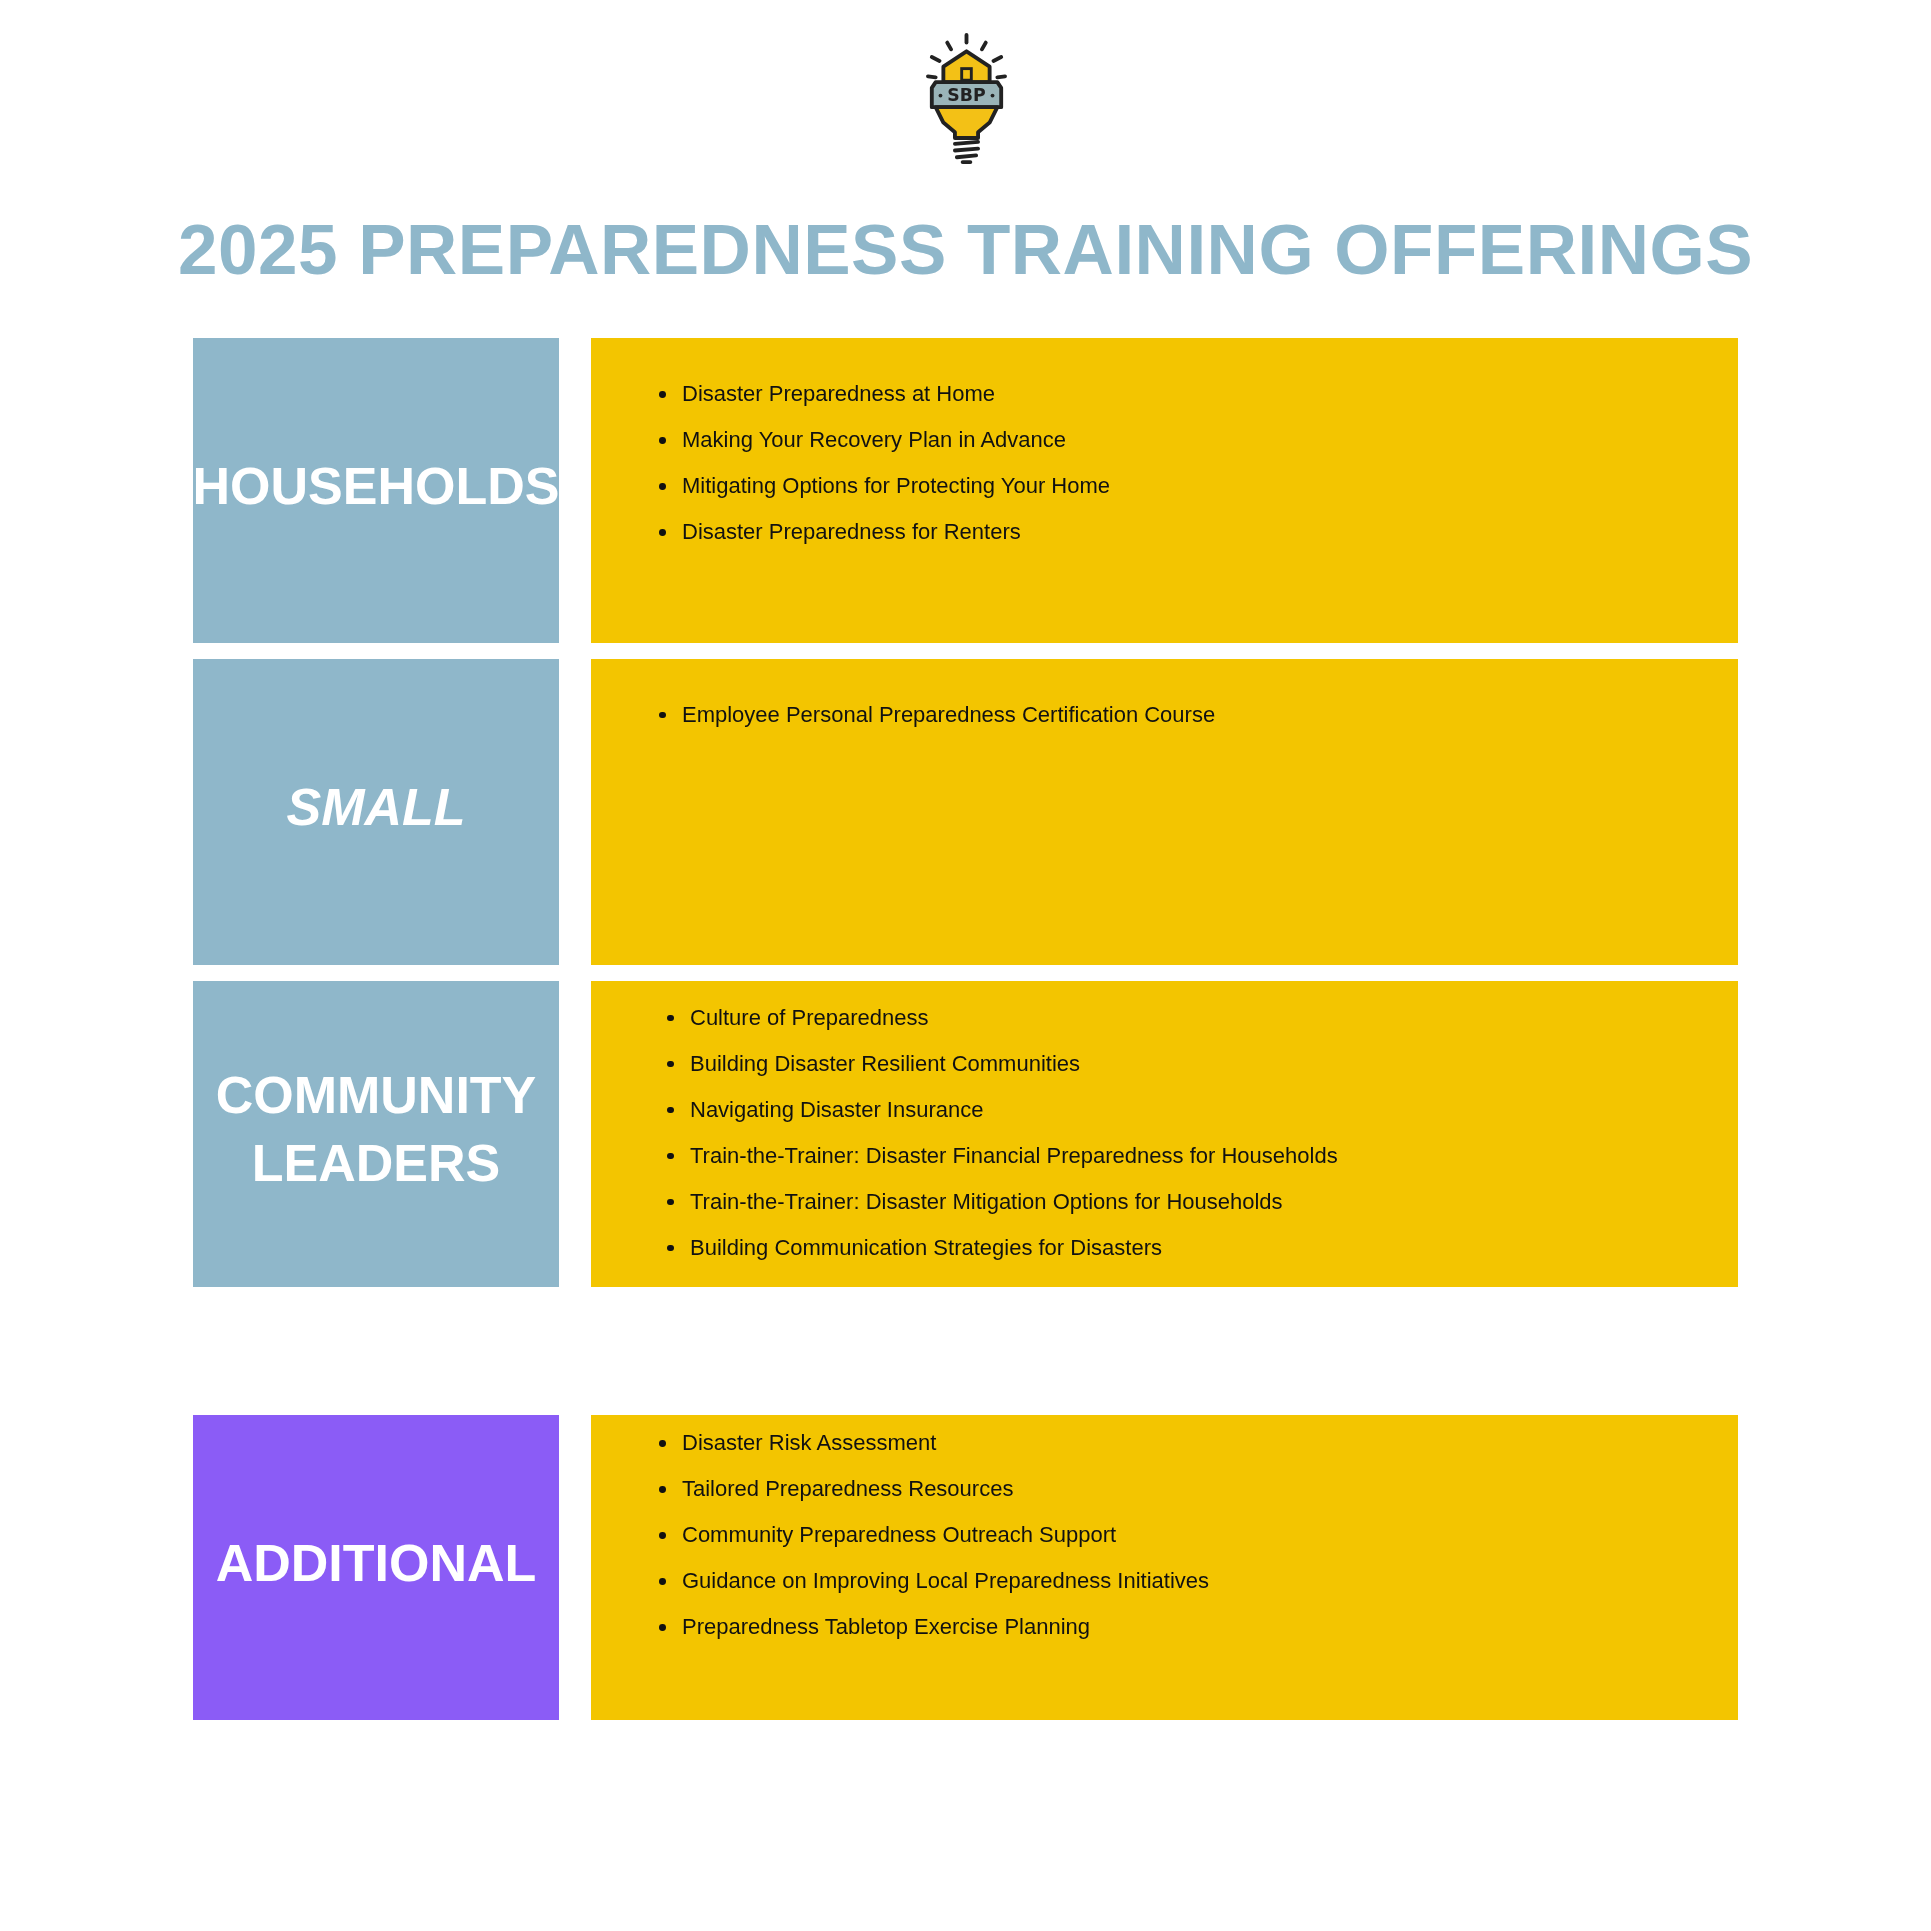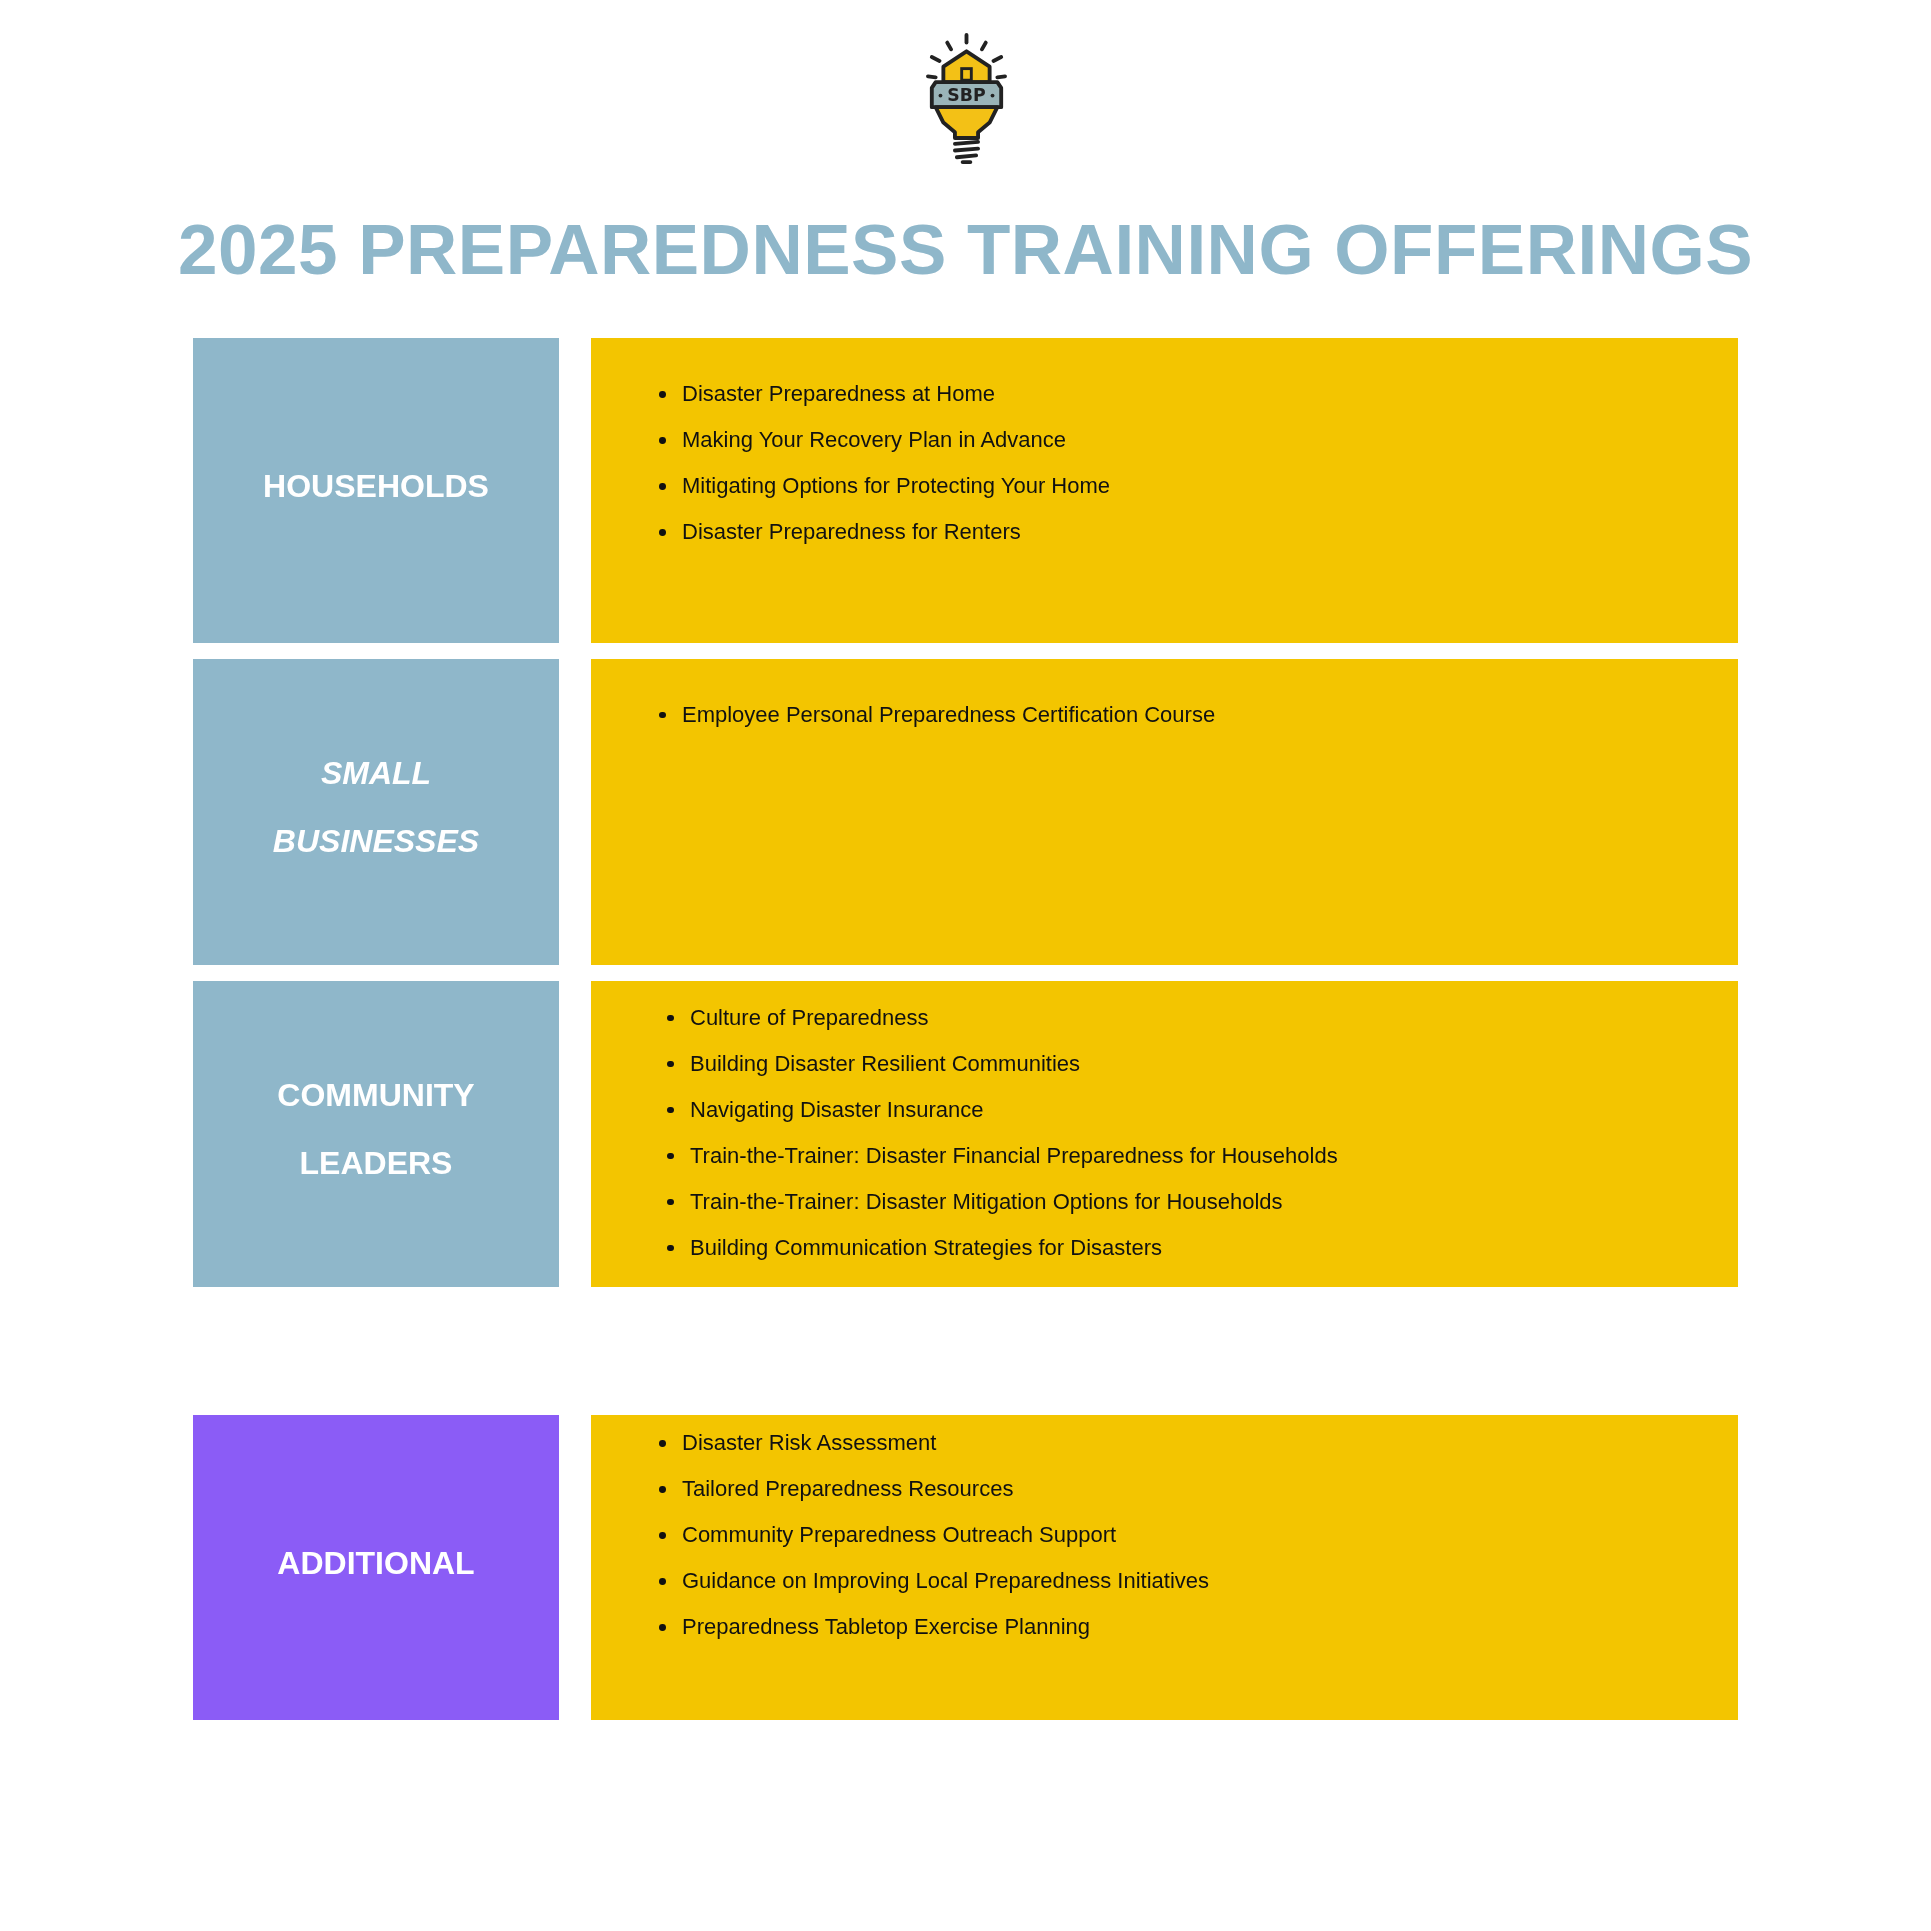--- a/index.html
+++ b/index.html
@@ -4,21 +4,21 @@
 <style>
   html, body { margin:0; padding:0; background:#ffffff; }
   body { width:1931px; height:1931px; position:relative; overflow:hidden;
          font-family:"Liberation Sans", sans-serif; }
   .logo { position:absolute; left:922px; top:32px; width:89px; height:133px; }
   .title { position:absolute; left:0; width:1931px; top:210px; text-align:center;
            font-family:"Liberation Sans", sans-serif; font-weight:bold; font-size:71px;
            line-height:79px; letter-spacing:0.5px; white-space:nowrap; }
   .cat { position:absolute; left:193px; width:366px; display:flex; align-items:center;
          justify-content:center; text-align:center; color:#ffffff; font-weight:bold;
-         font-size:32px; line-height:68px; padding-bottom:9.7px; box-sizing:border-box; }
+         font-size:52px; line-height:68px; padding-bottom:9.7px; box-sizing:border-box; }
   .list { position:absolute; left:591px; width:1147px; box-sizing:border-box; margin:0;
           list-style:none; color:#111111; font-size:22px; }
   .list li { position:relative; padding-left:51px; white-space:nowrap; }
   .list li .dot { position:absolute; left:28px; top:50%; width:6.8px; height:6.8px; margin-top:-2.9px;
                   border-radius:50%; background:#111111; }
   .list.indent li { padding-left:59px; }
   .list.indent li .dot { left:36px; }
 </style>
 </head>
 <body>
@@ -60,21 +60,20 @@
 <ul class="list" style="top:338px;height:305px;background:#f3c500;padding-top:33px;line-height:46px;">
   <li><span class="dot"></span><span>Disaster Preparedness at Home</span></li>
   <li><span class="dot"></span><span>Making Your Recovery Plan in Advance</span></li>
   <li><span class="dot"></span><span>Mitigating Options for Protecting Your Home</span></li>
   <li><span class="dot"></span><span>Disaster Preparedness for Renters</span></li>
 </ul>
 
 <div class="cat" style="top:659px;height:306px;background:#8fb7ca;font-style:italic;">
   <div>
     <div>SMALL</div>
-    <div>BUSINESSES</div>
   </div>
 </div>
 <ul class="list" style="top:659px;height:306px;background:#f3c500;padding-top:29px;line-height:53px;">
   <li><span class="dot"></span><span>Employee Personal Preparedness Certification Course</span></li>
 </ul>
 
 <div class="cat" style="top:981px;height:306px;background:#8fb7ca;">
   <div>
     <div>COMMUNITY</div>
     <div>LEADERS</div>

